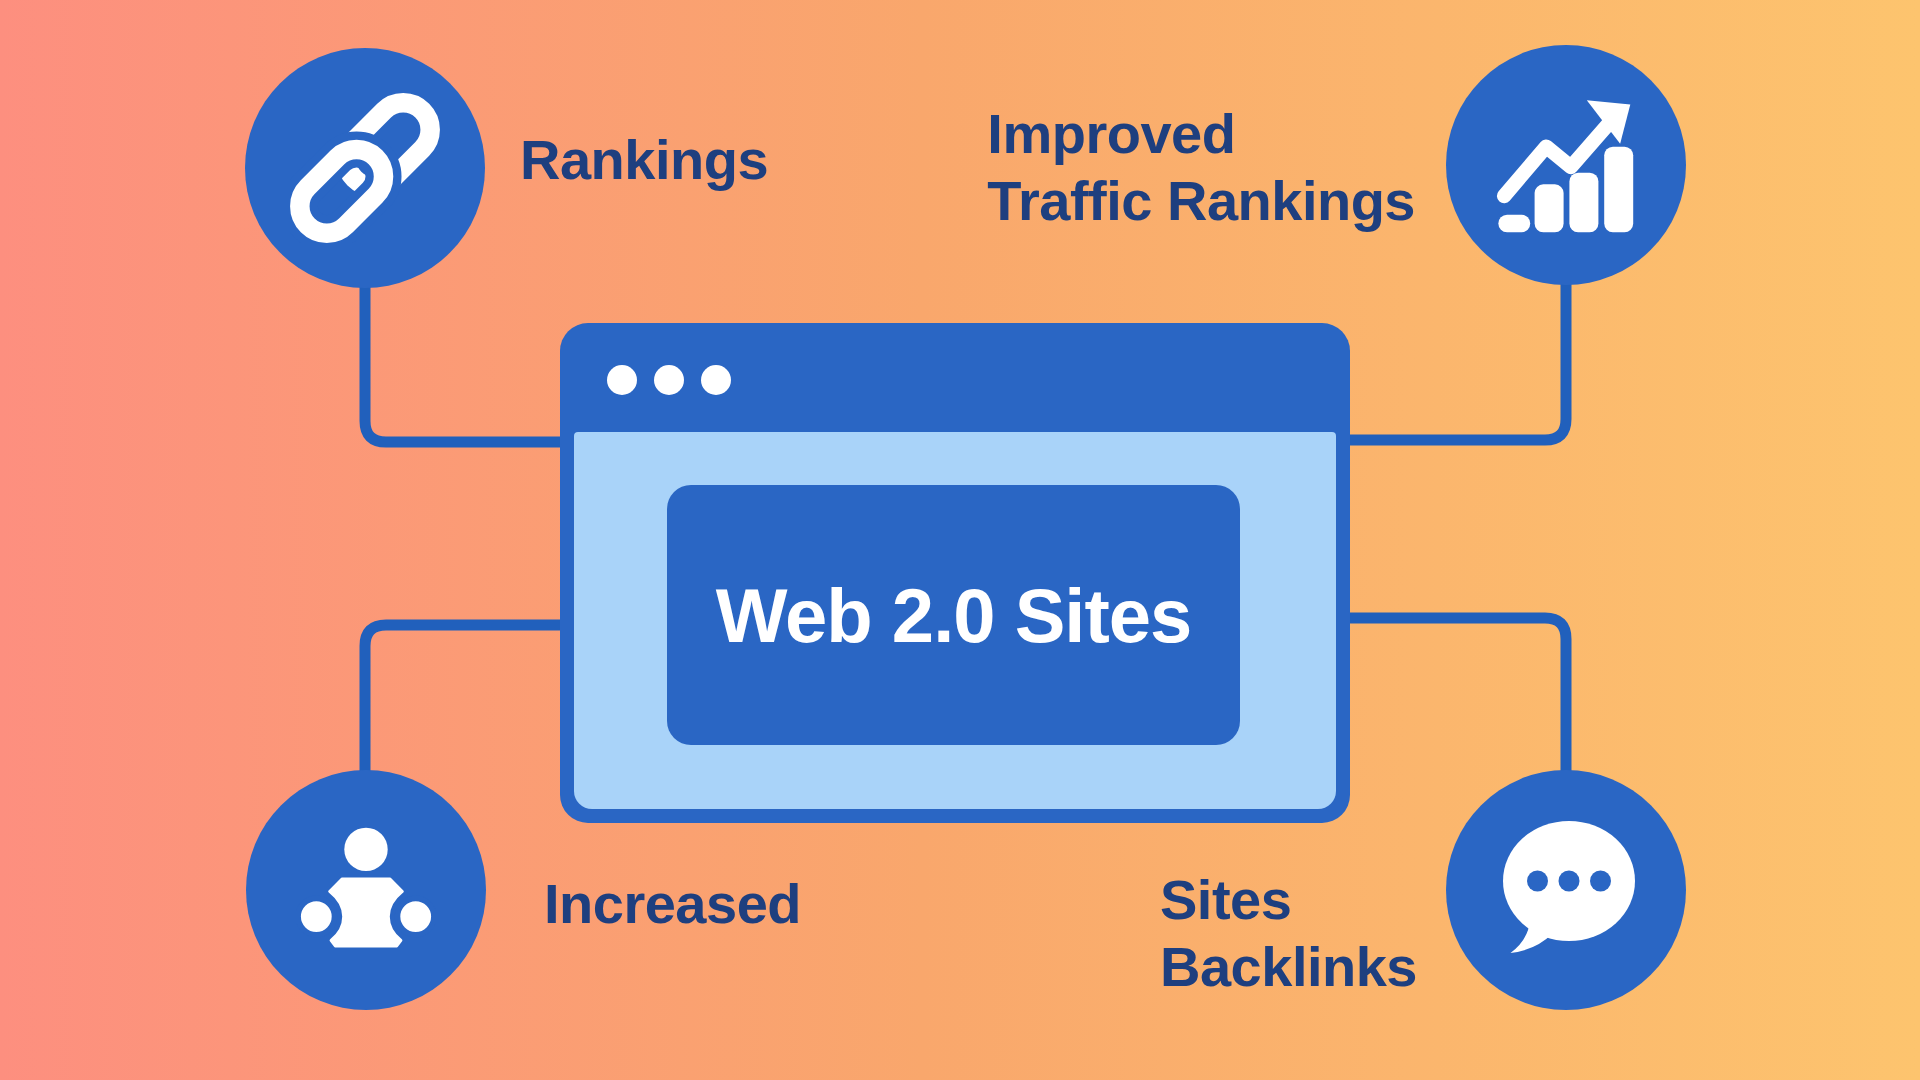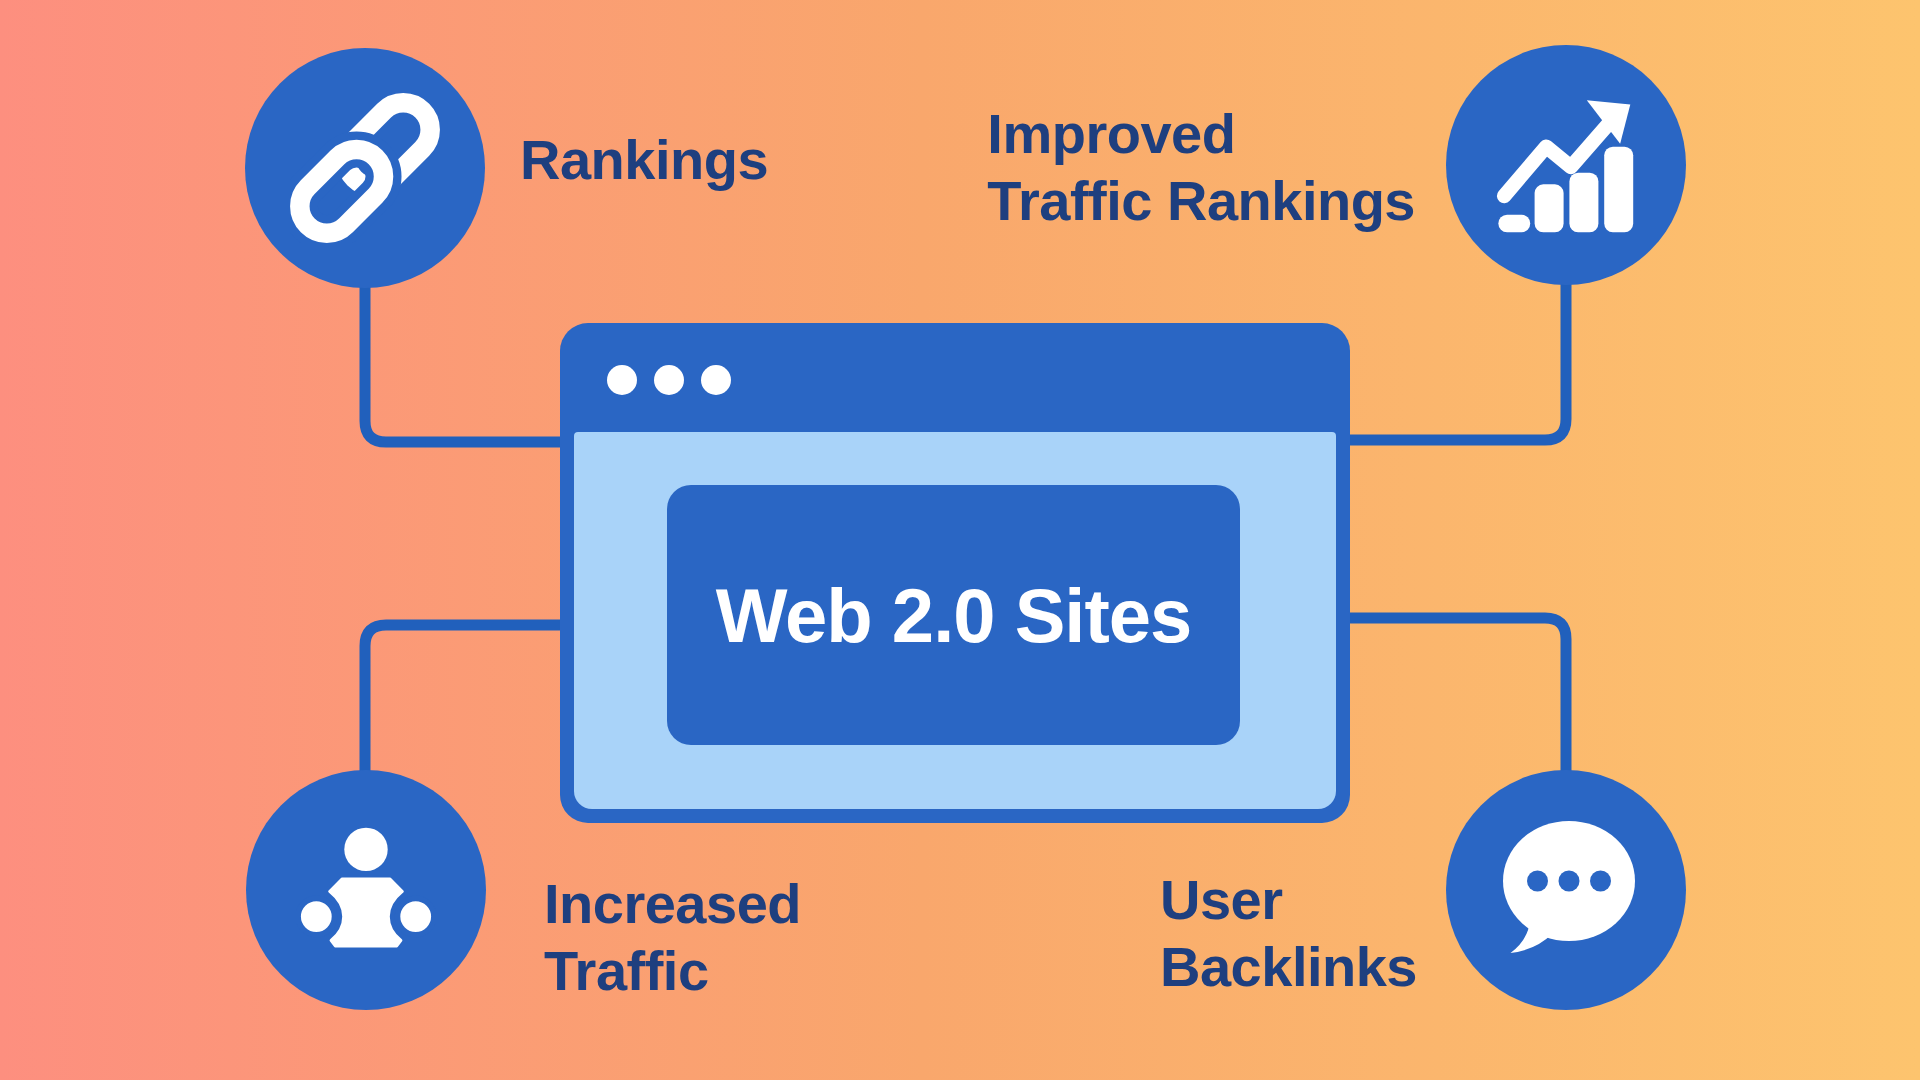--- a/index.html
+++ b/index.html
@@ -98,21 +98,20 @@
     <div>Rankings</div>
   </div>
 
   <div class="label right" style="right:505px;top:100px;">
     <div>Improved</div>
     <div>Traffic Rankings</div>
   </div>
 
   <div class="label" style="left:544px;top:870px;">
     <div>Increased</div>
-    <div>Traffic</div>
   </div>
 
   <div class="label right" style="right:503px;top:866px;">
-    <div>User</div>
+    <div>Sites</div>
     <div>Backlinks</div>
   </div>
 
 </div>
 
 </body></html>

